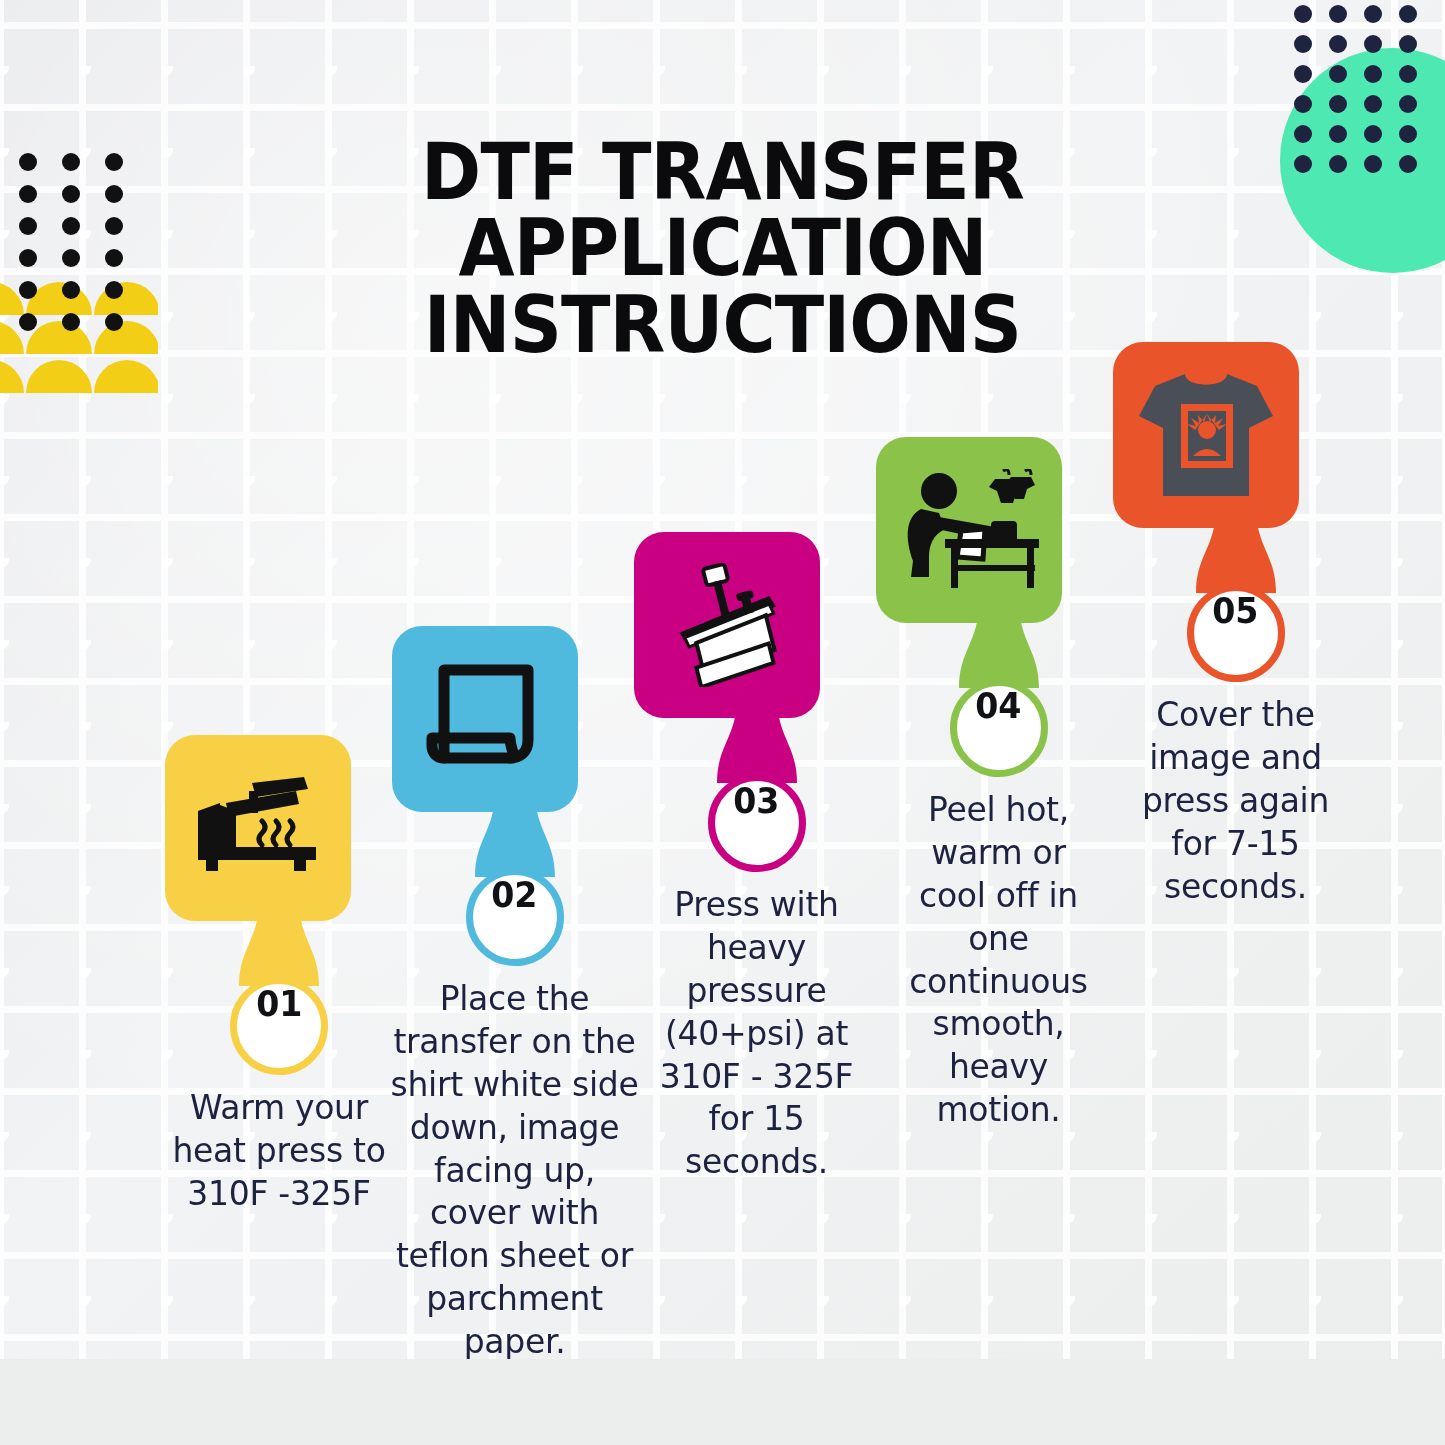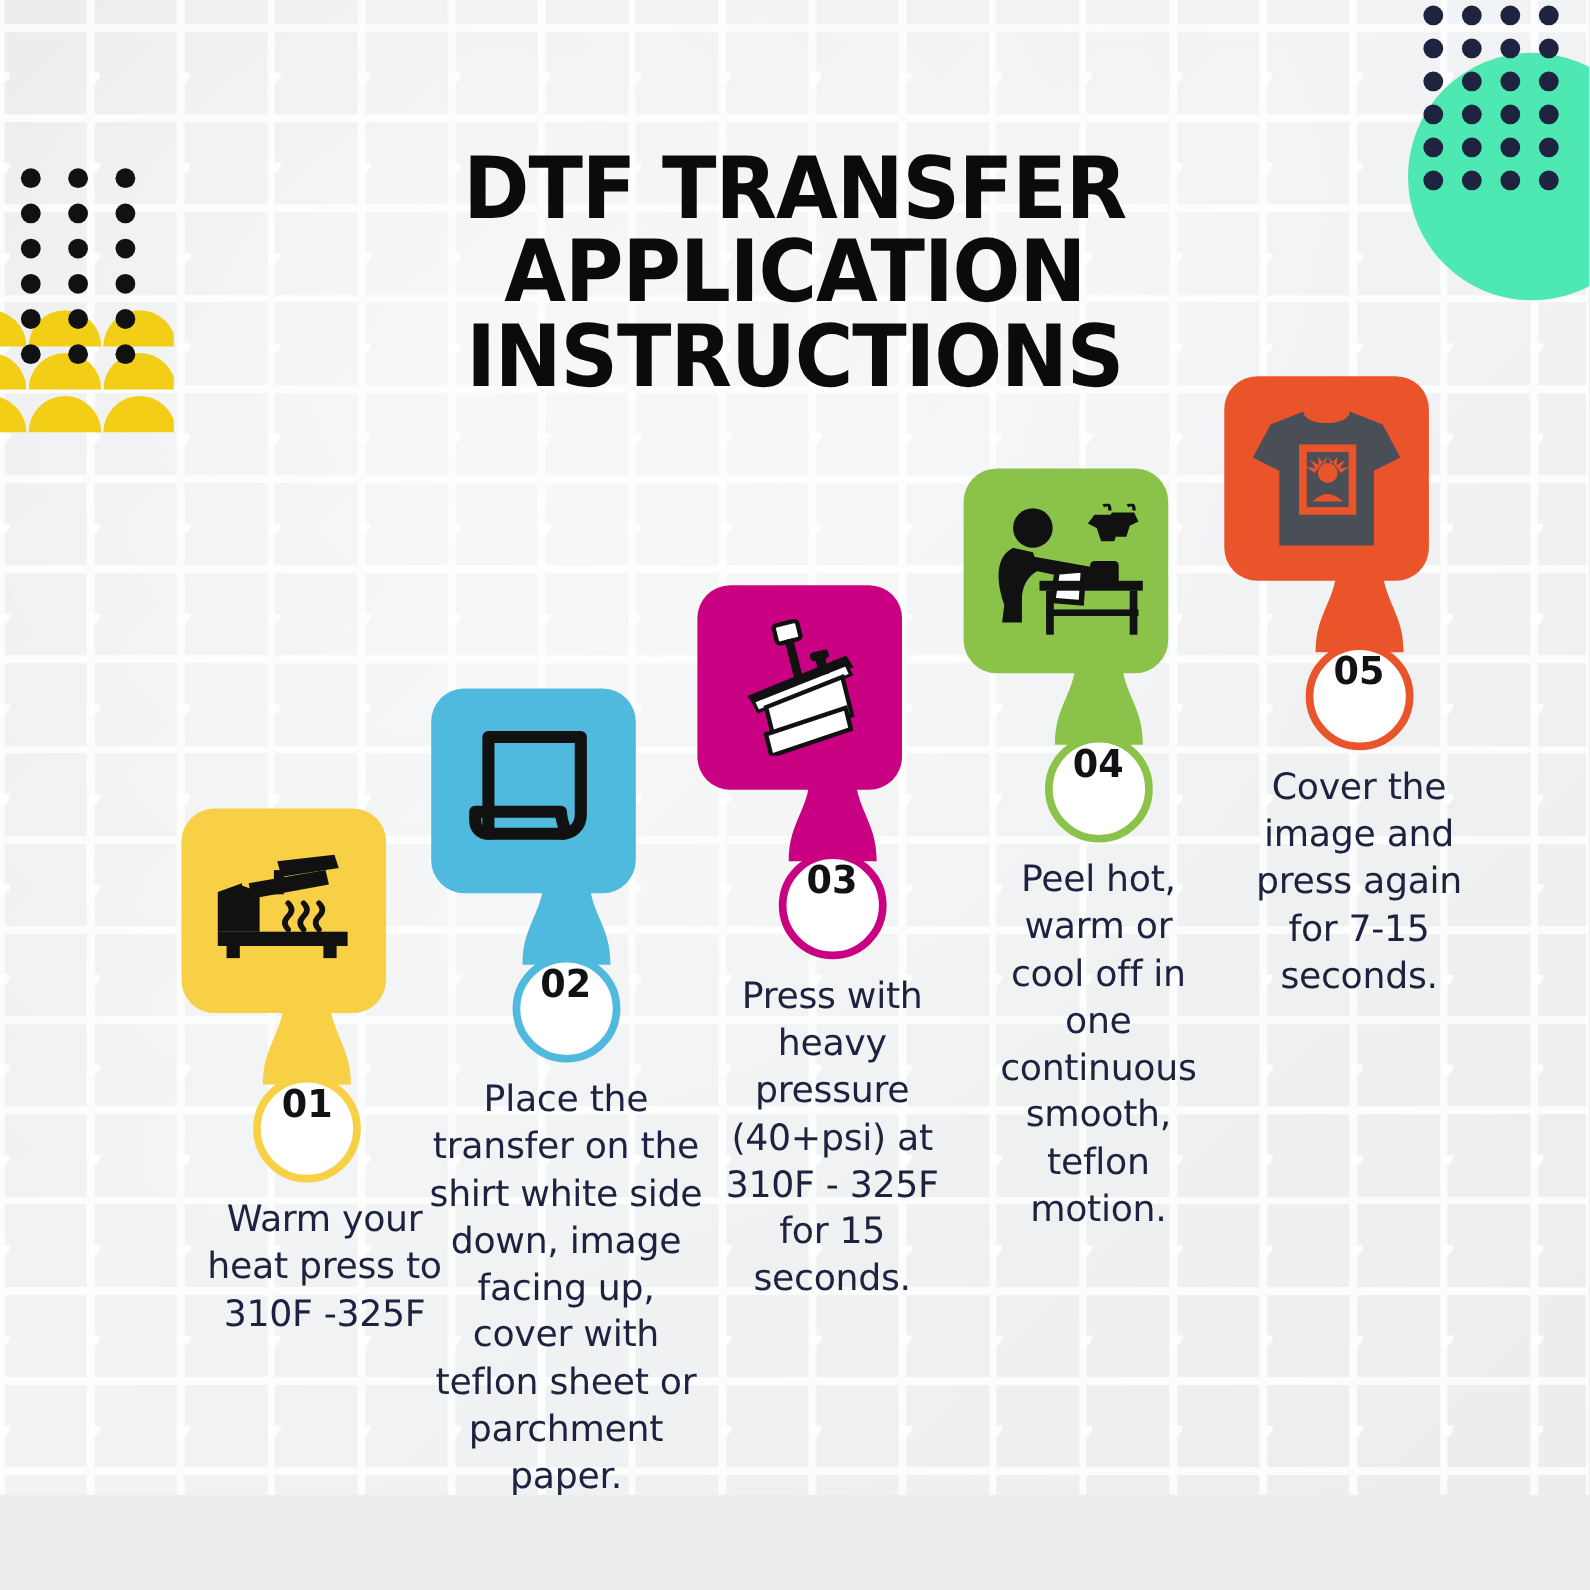--- a/index.html
+++ b/index.html
@@ -214,21 +214,21 @@
           <rect x="102" y="85" width="12" height="11"></rect>
           <path d="M70 46 q6 6 0 12 q-6 6 0 12" stroke="#111" stroke-width="5" fill="none" stroke-linecap="round"></path>
           <path d="M84 46 q6 6 0 12 q-6 6 0 12" stroke="#111" stroke-width="5" fill="none" stroke-linecap="round"></path>
           <path d="M98 46 q6 6 0 12 q-6 6 0 12" stroke="#111" stroke-width="5" fill="none" stroke-linecap="round"></path>
         </g>
       </svg>
     </div>
     <div class="bubble" style="top:242px; border-color:#f7d046;">
       <span>01</span>
     </div>
-    <div class="caption" style="top:352px; width:215px;margin-left:16px;">Warm your heat press to 310F -325F</div>
+    <div class="caption" style="top:352px; width:215px;">Warm your heat press to 310F -325F</div>
   </div>
 
   <div class="step" style="left:392px; top:626px; width:245px;">
     <div class="stem" style="top:165px;">
       <svg width="92" height="120" viewBox="0 0 92 120">
         <path d="M26 0 C26 40 6 48 6 86 L86 86 C86 48 66 40 66 0 Z" fill="#4fb9de"></path>
       </svg>
     </div>
     <div class="card" style="background:#4fb9de;">
       <svg width="118" height="114" viewBox="0 0 118 114">
@@ -263,21 +263,21 @@
           <rect x="80" y="34" width="17" height="8" rx="3" fill="#111"></rect>
         </g>
       </svg>
     </div>
     <div class="bubble" style="top:242px; border-color:#c90082;">
       <span>03</span>
     </div>
     <div class="caption" style="top:352px; width:215px;">Press with heavy pressure (40+psi) at 310F - 325F for 15 seconds.</div>
   </div>
 
-  <div class="step" style="left:876px; top:426px; width:245px;">
+  <div class="step" style="left:876px; top:437px; width:245px;">
     <div class="stem" style="top:165px;">
       <svg width="92" height="120" viewBox="0 0 92 120">
         <path d="M26 0 C26 40 6 48 6 86 L86 86 C86 48 66 40 66 0 Z" fill="#8bc34a"></path>
       </svg>
     </div>
     <div class="card" style="background:#8bc34a;">
       <svg width="140" height="122" viewBox="0 0 140 122">
         <g fill="#111111">
           <circle cx="40" cy="22" r="18"></circle>
           <path d="M22 40 C6 48 6 70 14 92 L12 108 L30 108 L30 88 C30 76 34 66 46 60 L40 44 Z"></path>
@@ -291,21 +291,21 @@
           <path d="M96 10 L120 10 L126 18 L118 22 L114 34 L102 34 L98 22 L90 18 Z"></path>
           <path d="M126 8 L146 8 L150 16 L142 20 L139 30 L130 30 L127 20 L120 16 Z" transform="translate(-14,0)"></path>
           <path d="M104 2 q6 -4 6 4" stroke="#111" stroke-width="3" fill="none"></path>
           <path d="M126 2 q6 -4 6 4" stroke="#111" stroke-width="3" fill="none"></path>
         </g>
       </svg>
     </div>
     <div class="bubble" style="top:242px; border-color:#8bc34a;">
       <span>04</span>
     </div>
-    <div class="caption" style="top:352px; width:200px;">Peel hot, warm or cool off in one continuous smooth, teflon motion.</div>
+    <div class="caption" style="top:352px; width:200px;">Peel hot, warm or cool off in one continuous smooth, heavy motion.</div>
   </div>
 
   <div class="step" style="left:1113px; top:342px; width:245px;">
     <div class="stem" style="top:165px;">
       <svg width="92" height="120" viewBox="0 0 92 120">
         <path d="M26 0 C26 40 6 48 6 86 L86 86 C86 48 66 40 66 0 Z" fill="#e9542a"></path>
       </svg>
     </div>
     <div class="card" style="background:#e9542a;">
       <svg width="146" height="134" viewBox="0 0 146 134">

